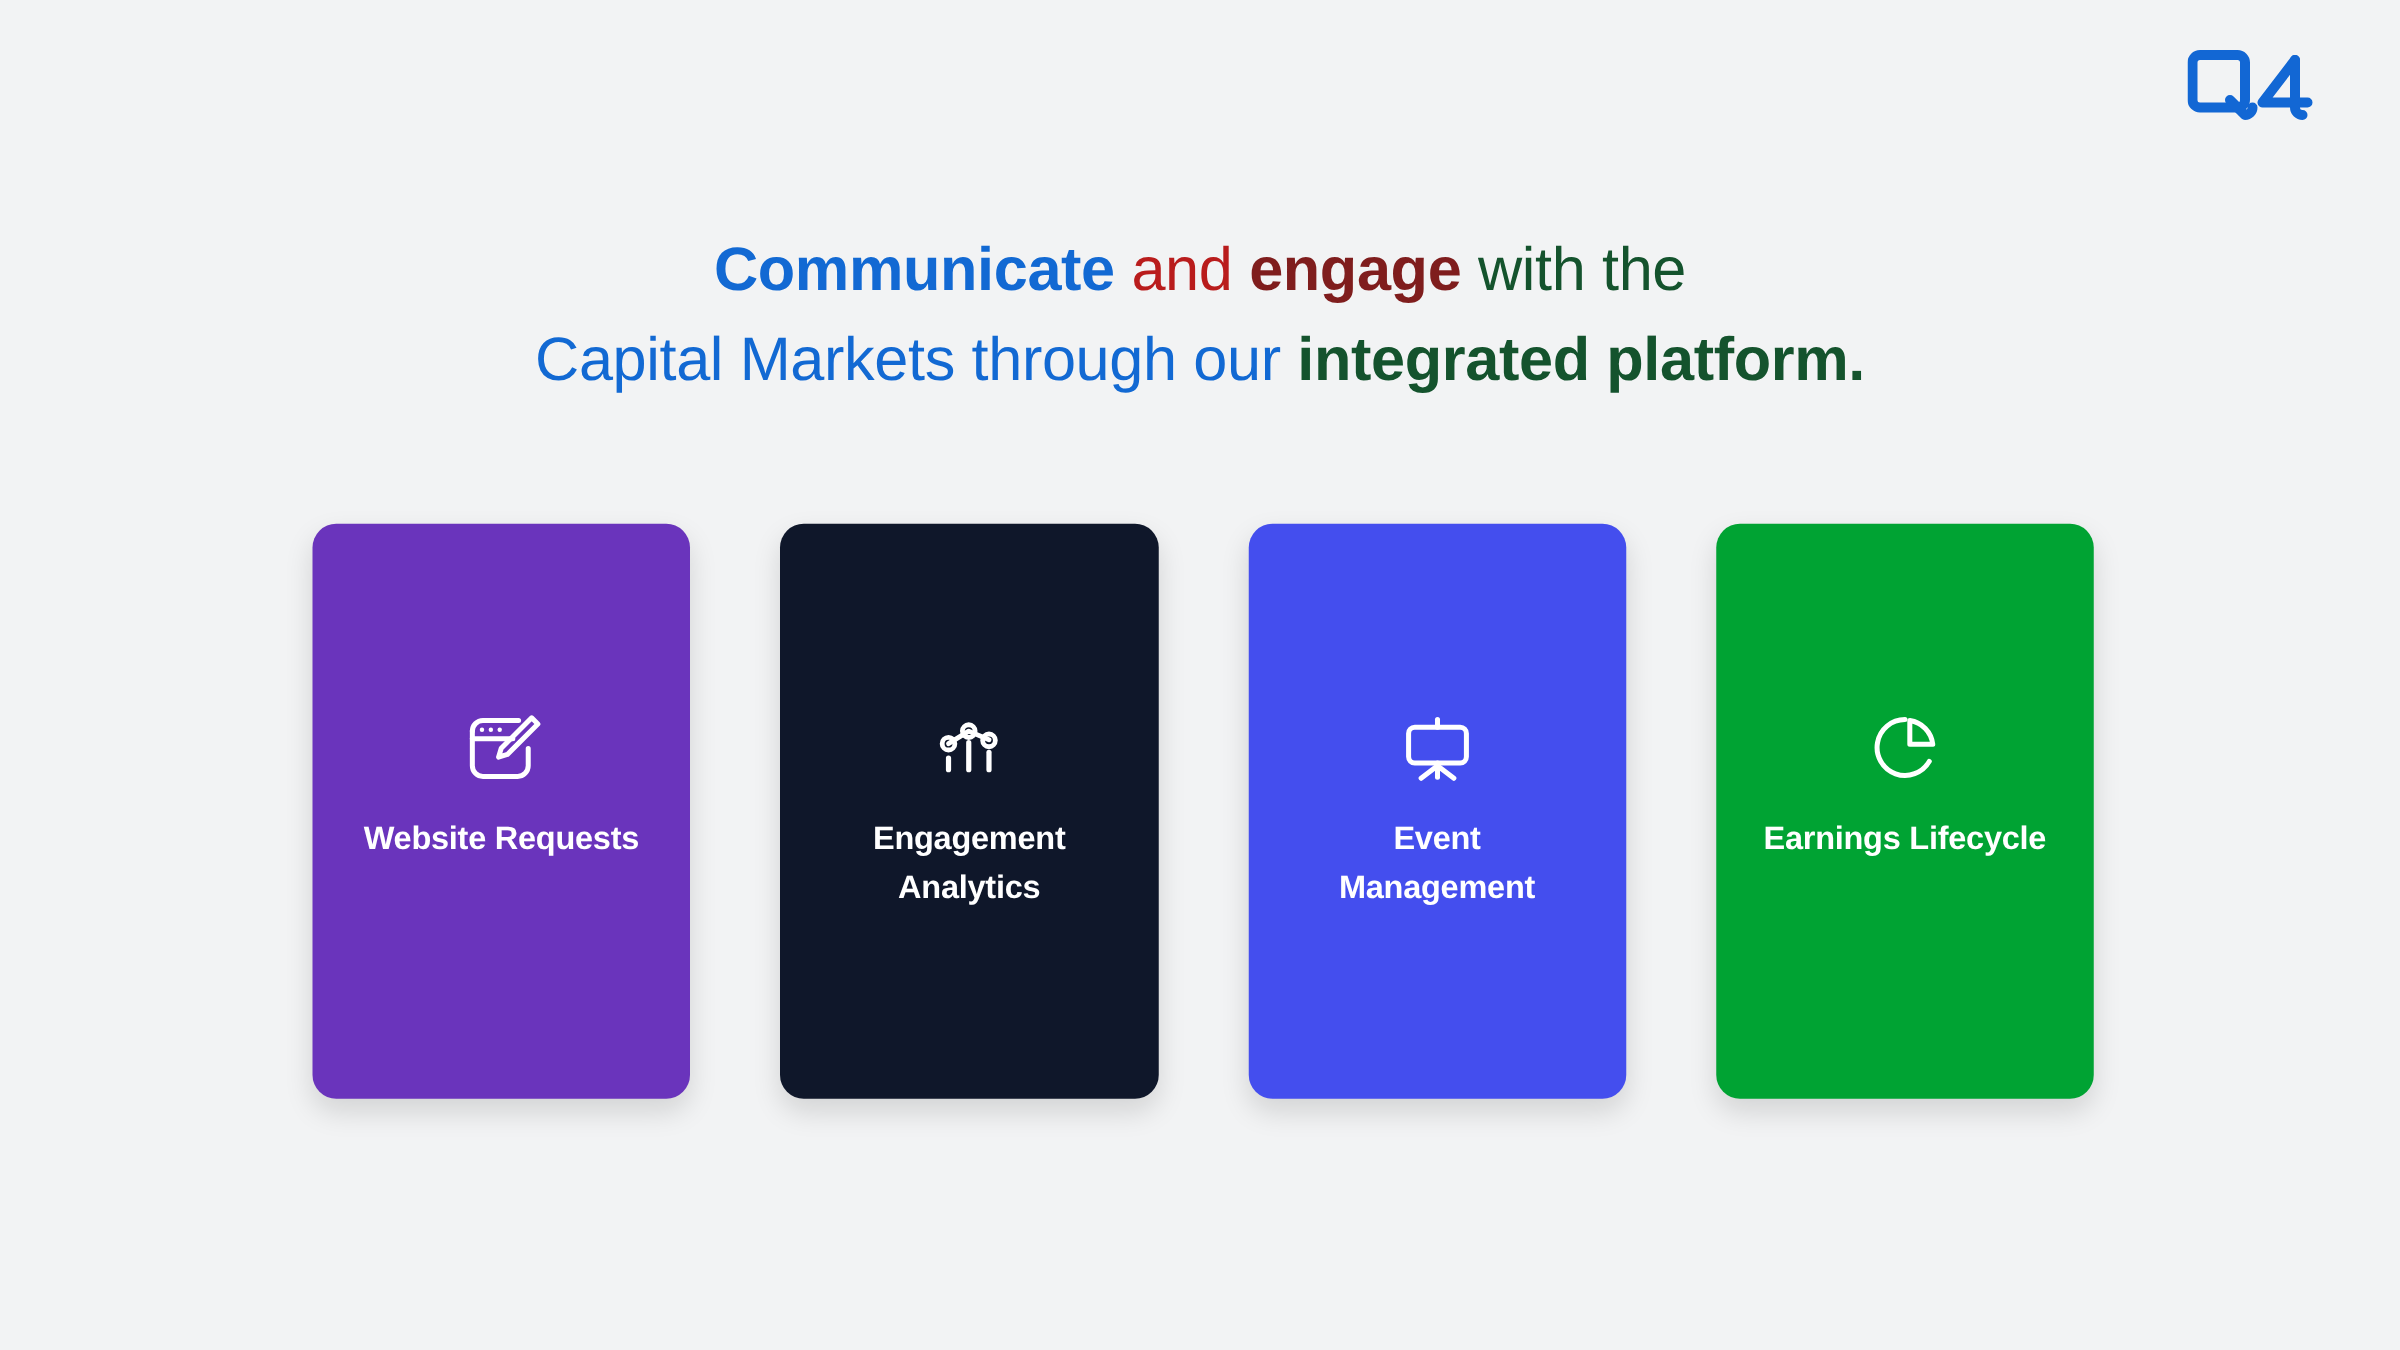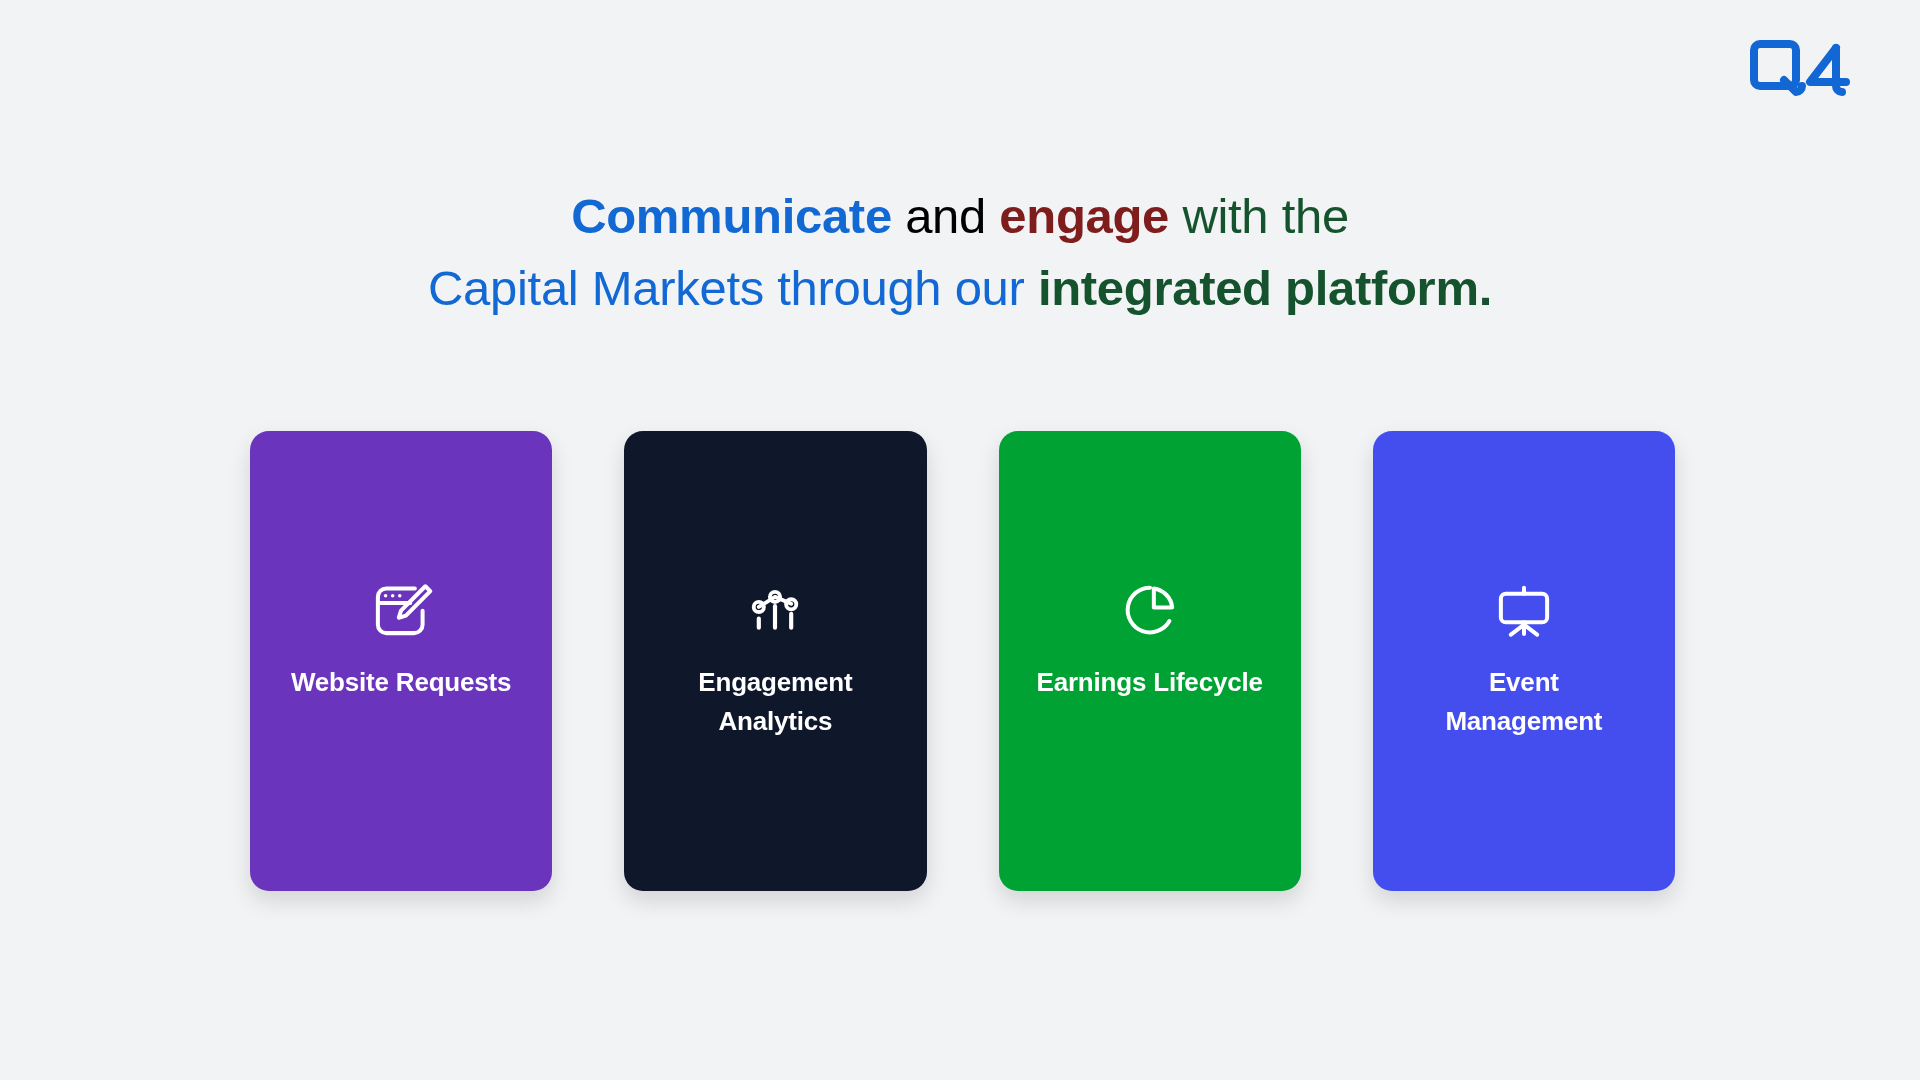--- a/index.html
+++ b/index.html
@@ -27,21 +27,21 @@
     line-height:72px;
     letter-spacing:-0.3px;
     font-weight:400;
   }
   .headline .line { display:block; white-space:nowrap; }
   .headline b { font-weight:700;text-align:right; }
 
   
   .cards {
     position:absolute;
-    top:431px; left:250px;
+    top:419px; left:250px;
     width:1425px;
     display:flex;
     gap:72px;
   }
   .card {
     width:343px;
     height:460px;
     border-radius:19px;
     position:relative;
     display:flex;
@@ -87,21 +87,21 @@
       <path d="M10 4 H40 A6 6 0 0 1 46 10 V40 A6 6 0 0 1 40 46 H10 A6 6 0 0 1 4 40 V10 A6 6 0 0 1 10 4 Z" fill="none" stroke="#1267d4" stroke-width="8" stroke-linejoin="round"></path>
       <path d="M34 40 L46 52 A6 6 0 0 0 52 46" fill="none" stroke="#1267d4" stroke-width="8" stroke-linecap="round" stroke-linejoin="round"></path>
 
       <path d="M86 8 L60 42 H96" fill="none" stroke="#1267d4" stroke-width="8" stroke-linecap="round" stroke-linejoin="round"></path>
       <path d="M86 8 L86 46 A6 6 0 0 0 92 52" fill="none" stroke="#1267d4" stroke-width="8" stroke-linecap="round" stroke-linejoin="round"></path>
     </svg>
   </div>
 
   <h1 class="headline" style="color: rgb(18, 105, 211);">
     <span class="line" style="color: rgb(18, 105, 211);">
-      <b style="color: rgb(18, 105, 211);">Communicate</b><span style="color: #000000;"> and </span><b style="color: #7f1d1d;">engage</b><span style="color: #14532d;"> with the</span>
+      <b style="color: rgb(18, 105, 211);">Communicate</b><span style="color: #b91c1c;"> and </span><b style="color: #7f1d1d;">engage</b><span style="color: #14532d;"> with the</span>
     </span>
     <span class="line" style="color: rgb(18, 105, 211);">
       <span style="color: rgb(18, 105, 211);">Capital Markets through our </span><b style="color: #14532d;">integrated platform.</b>
     </span>
   </h1>
 
   <div class="cards">
 
     <div class="card" style="background:#6a34bc;">
       <div class="card-inner">
@@ -130,41 +130,41 @@
             <circle cx="34.5" cy="20.3" r="3.3" fill="none" stroke="#fff" stroke-width="2.5"></circle>
             <path d="M13.5 29.5 V35.5" fill="none" stroke="#fff" stroke-width="2.7" stroke-linecap="round"></path>
             <path d="M24 21.5 V35.5" fill="none" stroke="#fff" stroke-width="2.7" stroke-linecap="round"></path>
             <path d="M34.5 26.5 V35.5" fill="none" stroke="#fff" stroke-width="2.7" stroke-linecap="round"></path>
           </svg>
         </span>
         <span class="card-label" style="color: rgb(255, 255, 255);">Engagement Analytics</span>
       </div>
     </div>
 
-    <div class="card" style="background:#00a333;">
-      <div class="card-inner">
-        <span class="card-icon">
-          <svg viewBox="0 0 48 48" xmlns="http://www.w3.org/2000/svg">
-            <path d="M24 9.5 A14.5 14.5 0 1 0 36.6 31.2" fill="none" stroke="#fff" stroke-width="2.6" stroke-linecap="round"></path>
-            <path d="M26.5 10 A14 14 0 0 1 38.4 22.3 L26.5 22.3 Z" fill="none" stroke="#fff" stroke-width="2.6" stroke-linejoin="round" stroke-linecap="round"></path>
-          </svg>
-        </span>
-        <span class="card-label" style="color: rgb(255, 255, 255);">Earnings Lifecycle</span>
-      </div>
-    </div>
-
     <div class="card w-narrow" style="background:#444eee;">
       <div class="card-inner">
         <span class="card-icon">
           <svg viewBox="0 0 48 48" xmlns="http://www.w3.org/2000/svg">
             <rect x="9" y="13.5" width="30" height="18.5" rx="3.2" fill="none" stroke="#fff" stroke-width="2.6"></rect>
             <path d="M24 9.5 V13.5" fill="none" stroke="#fff" stroke-width="2.6" stroke-linecap="round"></path>
             <path d="M24 32 V39.5" fill="none" stroke="#fff" stroke-width="2.6" stroke-linecap="round"></path>
             <path d="M24 33.5 L15.5 40" fill="none" stroke="#fff" stroke-width="2.6" stroke-linecap="round"></path>
             <path d="M24 33.5 L32.5 40" fill="none" stroke="#fff" stroke-width="2.6" stroke-linecap="round"></path>
           </svg>
         </span>
         <span class="card-label" style="color: rgb(255, 255, 255);">Event Management</span>
       </div>
     </div>
 
+    <div class="card" style="background:#00a333;">
+      <div class="card-inner">
+        <span class="card-icon">
+          <svg viewBox="0 0 48 48" xmlns="http://www.w3.org/2000/svg">
+            <path d="M24 9.5 A14.5 14.5 0 1 0 36.6 31.2" fill="none" stroke="#fff" stroke-width="2.6" stroke-linecap="round"></path>
+            <path d="M26.5 10 A14 14 0 0 1 38.4 22.3 L26.5 22.3 Z" fill="none" stroke="#fff" stroke-width="2.6" stroke-linejoin="round" stroke-linecap="round"></path>
+          </svg>
+        </span>
+        <span class="card-label" style="color: rgb(255, 255, 255);">Earnings Lifecycle</span>
+      </div>
+    </div>
+
   </div>
 </div>
 
 </body></html>

